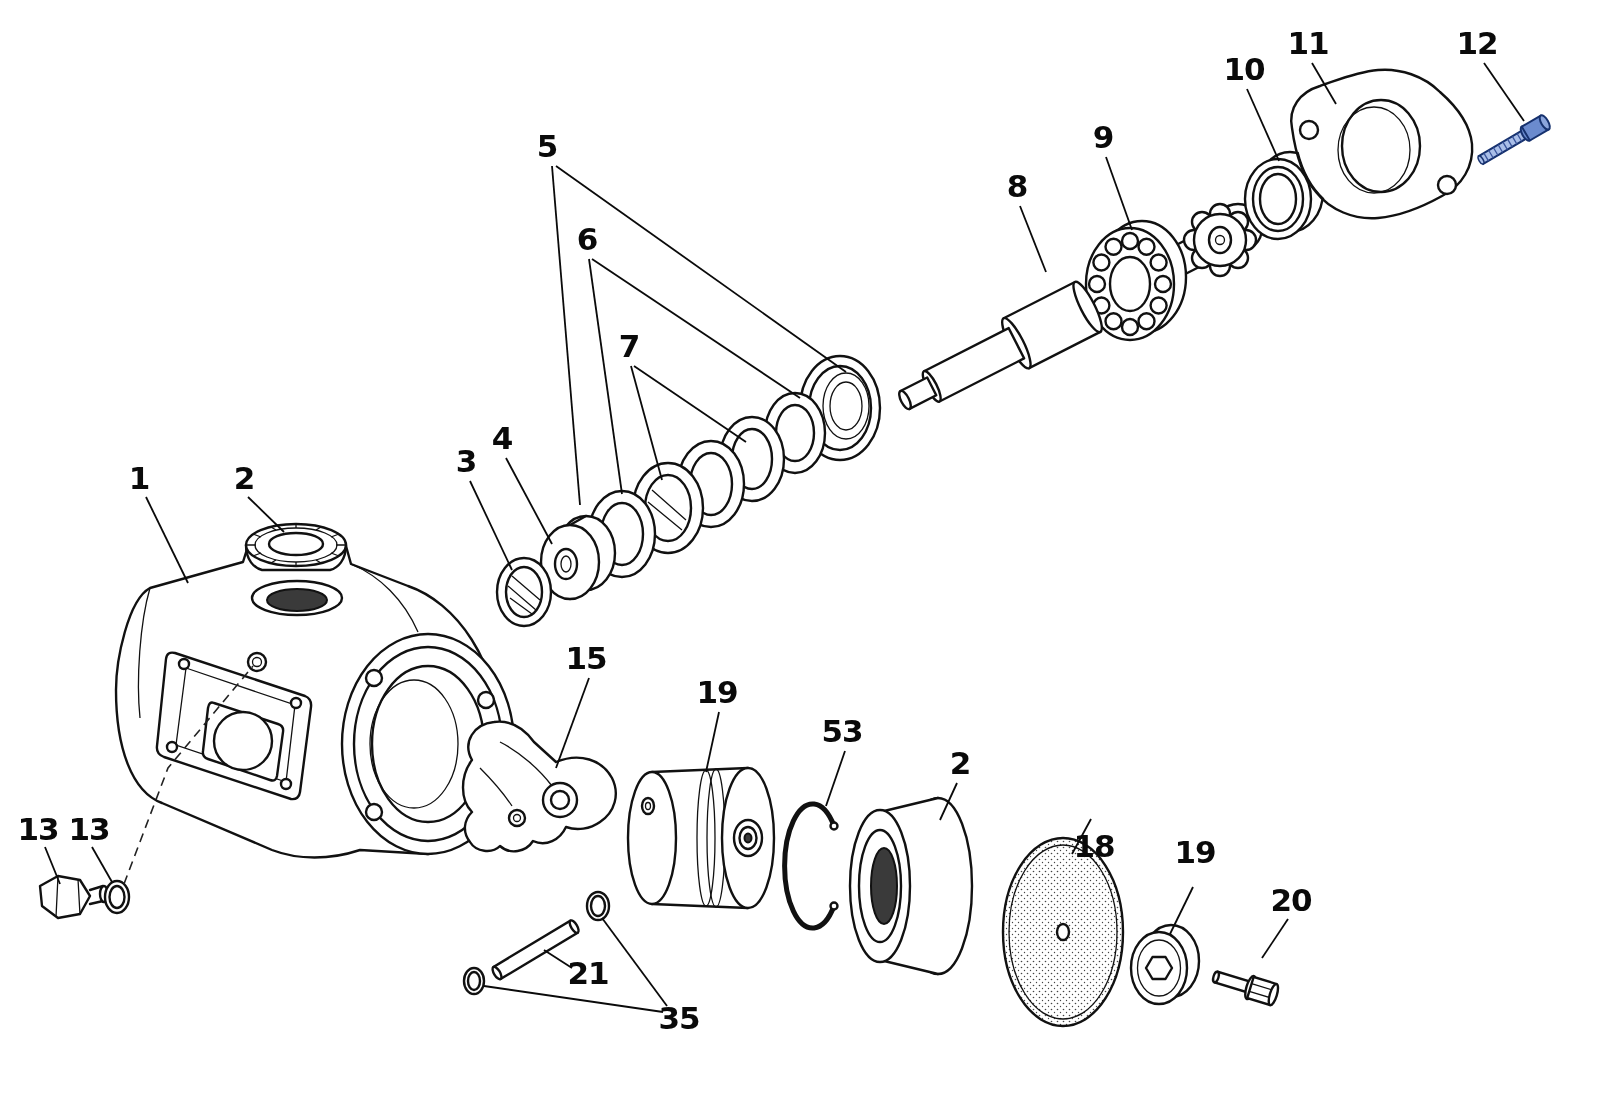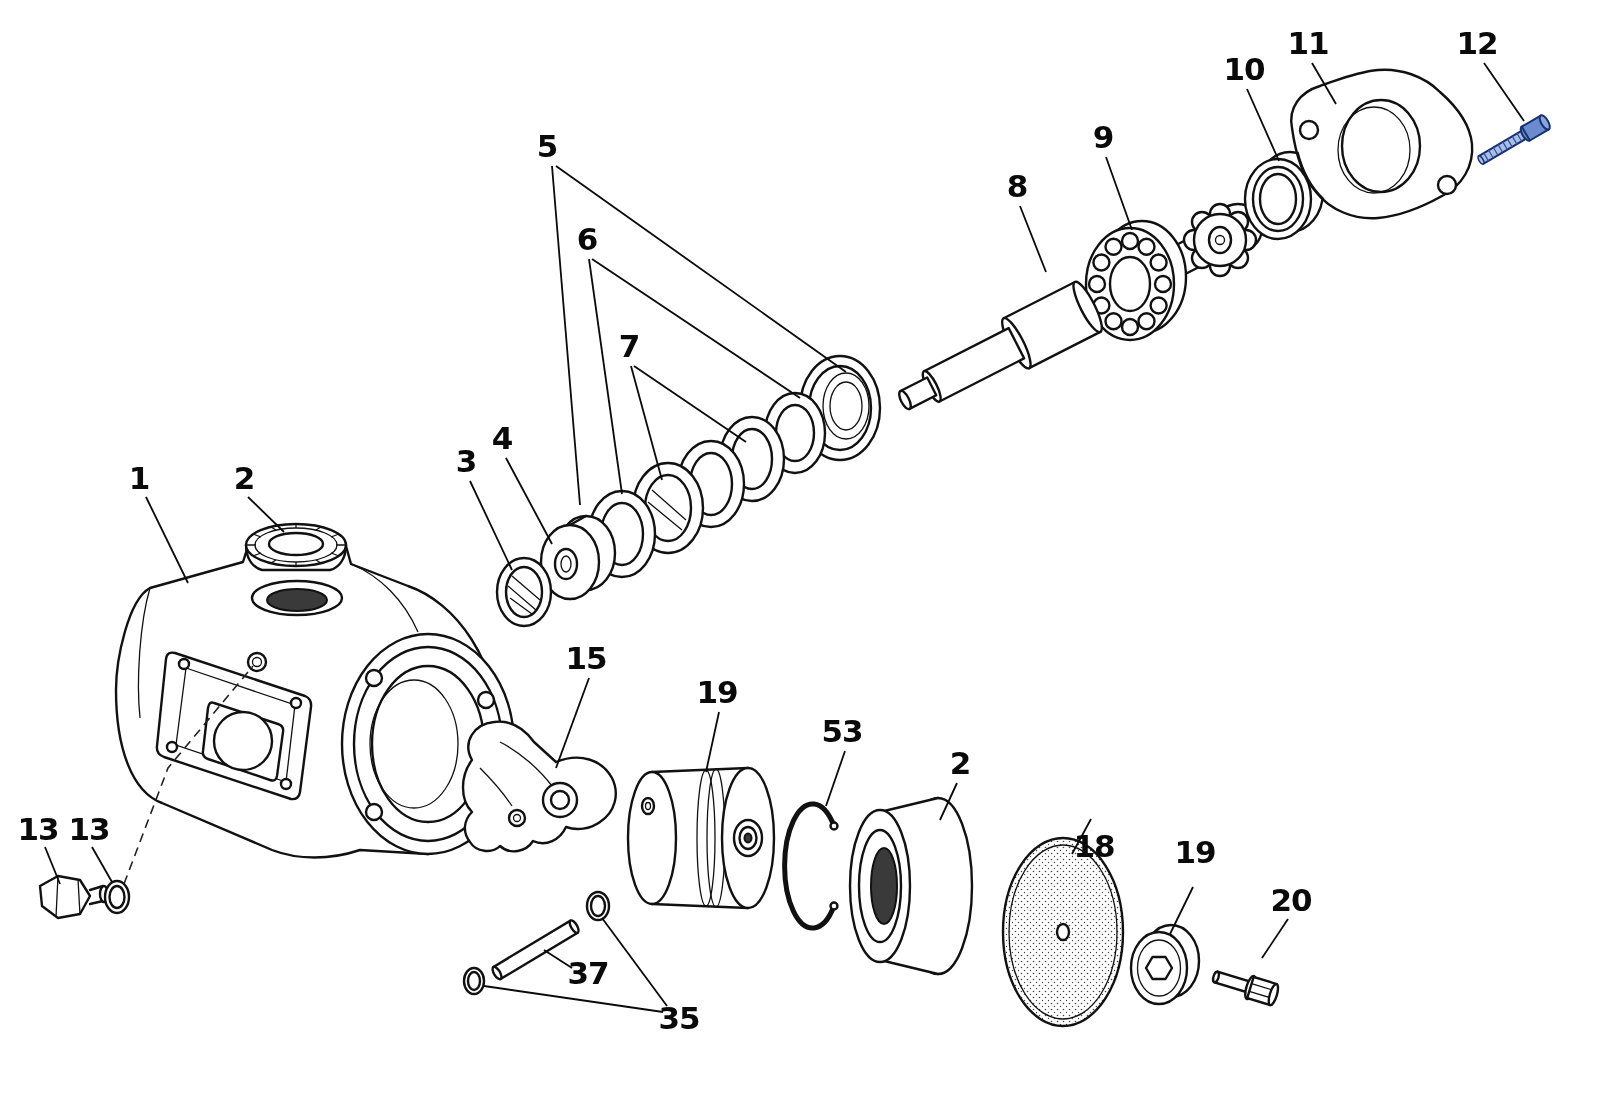--- a/index.html
+++ b/index.html
@@ -331,16 +331,16 @@
 <div class="callout" style="left:1477px;top:43px">12</div>
 <div class="callout" style="left:38px;top:829px">13</div>
 <div class="callout" style="left:89px;top:829px">13</div>
 <div class="callout" style="left:586px;top:658px">15</div>
 <div class="callout" style="left:717px;top:692px">19</div>
 <div class="callout" style="left:842px;top:731px">53</div>
 <div class="callout" style="left:960px;top:763px">2</div>
 <div class="callout" style="left:1094px;top:846px">18</div>
 <div class="callout" style="left:1195px;top:852px">19</div>
 <div class="callout" style="left:1291px;top:900px">20</div>
-<div class="callout" style="left:588px;top:973px">37</div>
+<div class="callout" style="left:588px;top:973px">21</div>
 <div class="callout" style="left:679px;top:1018px">35</div>
 
 </div>
 
 </body></html>

